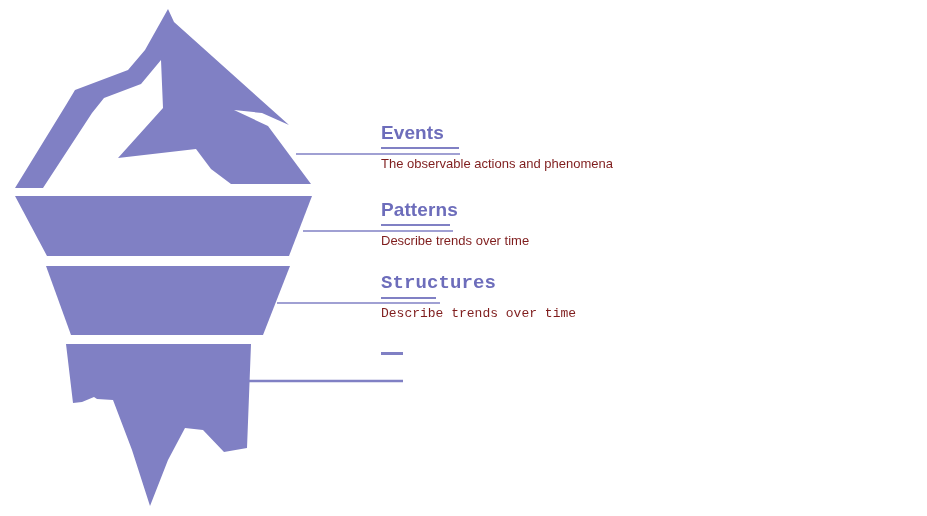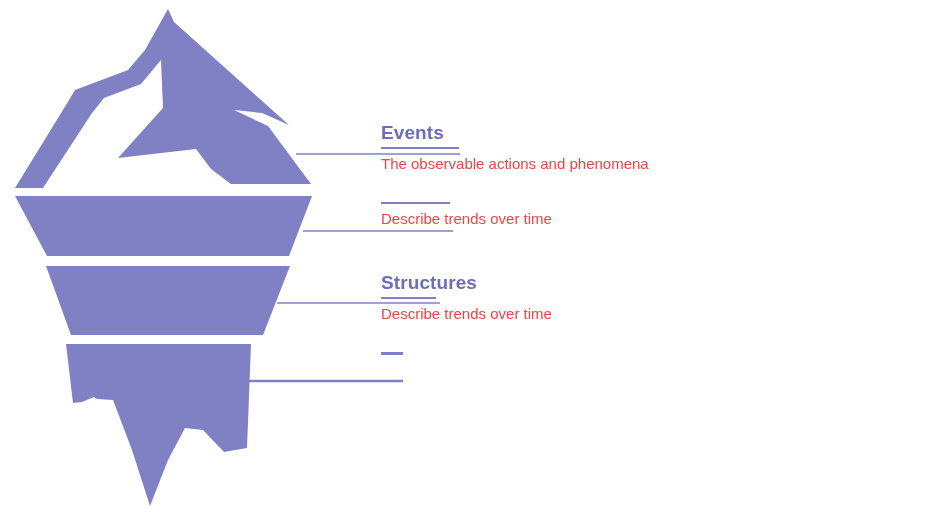--- a/index.html
+++ b/index.html
@@ -38,30 +38,30 @@
     white-space: nowrap;
     margin: 0;
     padding: 0;
   }
   .label-underline {
     height: 2px;
     background: #8080c4;
     margin-top: 3px;
   }
   .label-desc {
-    font-size: 15px;
-    color: #ef4444;
+    font-size: 13px;
+    color: #7f1d1d;
     line-height: 20px;
     white-space: nowrap;
     margin-top: 5px;
   }
   
   #group-events   { left: 381px; top: 122px; }
   #group-patterns { left: 381px; top: 199px; }
-  #group-structures { left: 381px; top: 272px; }
+  #group-structures { left: 381px; top: 272px; font-family: Liberation Mono, monospace; }
   #group-models   { left: 381px; top: 349px; }
 
   #group-events   .label-underline { width: 78px; }
   #group-patterns .label-underline { width: 69px; }
   #group-structures .label-underline { width: 55px; }
   #group-models   .label-underline { width: 22px; height: 3px; }
 </style>
 </head>
 <body>
 
@@ -130,20 +130,21 @@
     </g>
   </svg>
 
   <div class="label-group" id="group-events">
     <div class="label-heading">Events</div>
     <div class="label-underline"></div>
     <div class="label-desc">The observable actions and phenomena</div>
   </div>
 
   <div class="label-group" id="group-patterns">
+    <div class="label-heading">Patterns</div>
     <div class="label-underline"></div>
     <div class="label-desc">Describe trends over time</div>
   </div>
 
   <div class="label-group" id="group-structures">
     <div class="label-heading">Structures</div>
     <div class="label-underline"></div>
     <div class="label-desc">Describe trends over time</div>
   </div>
 

